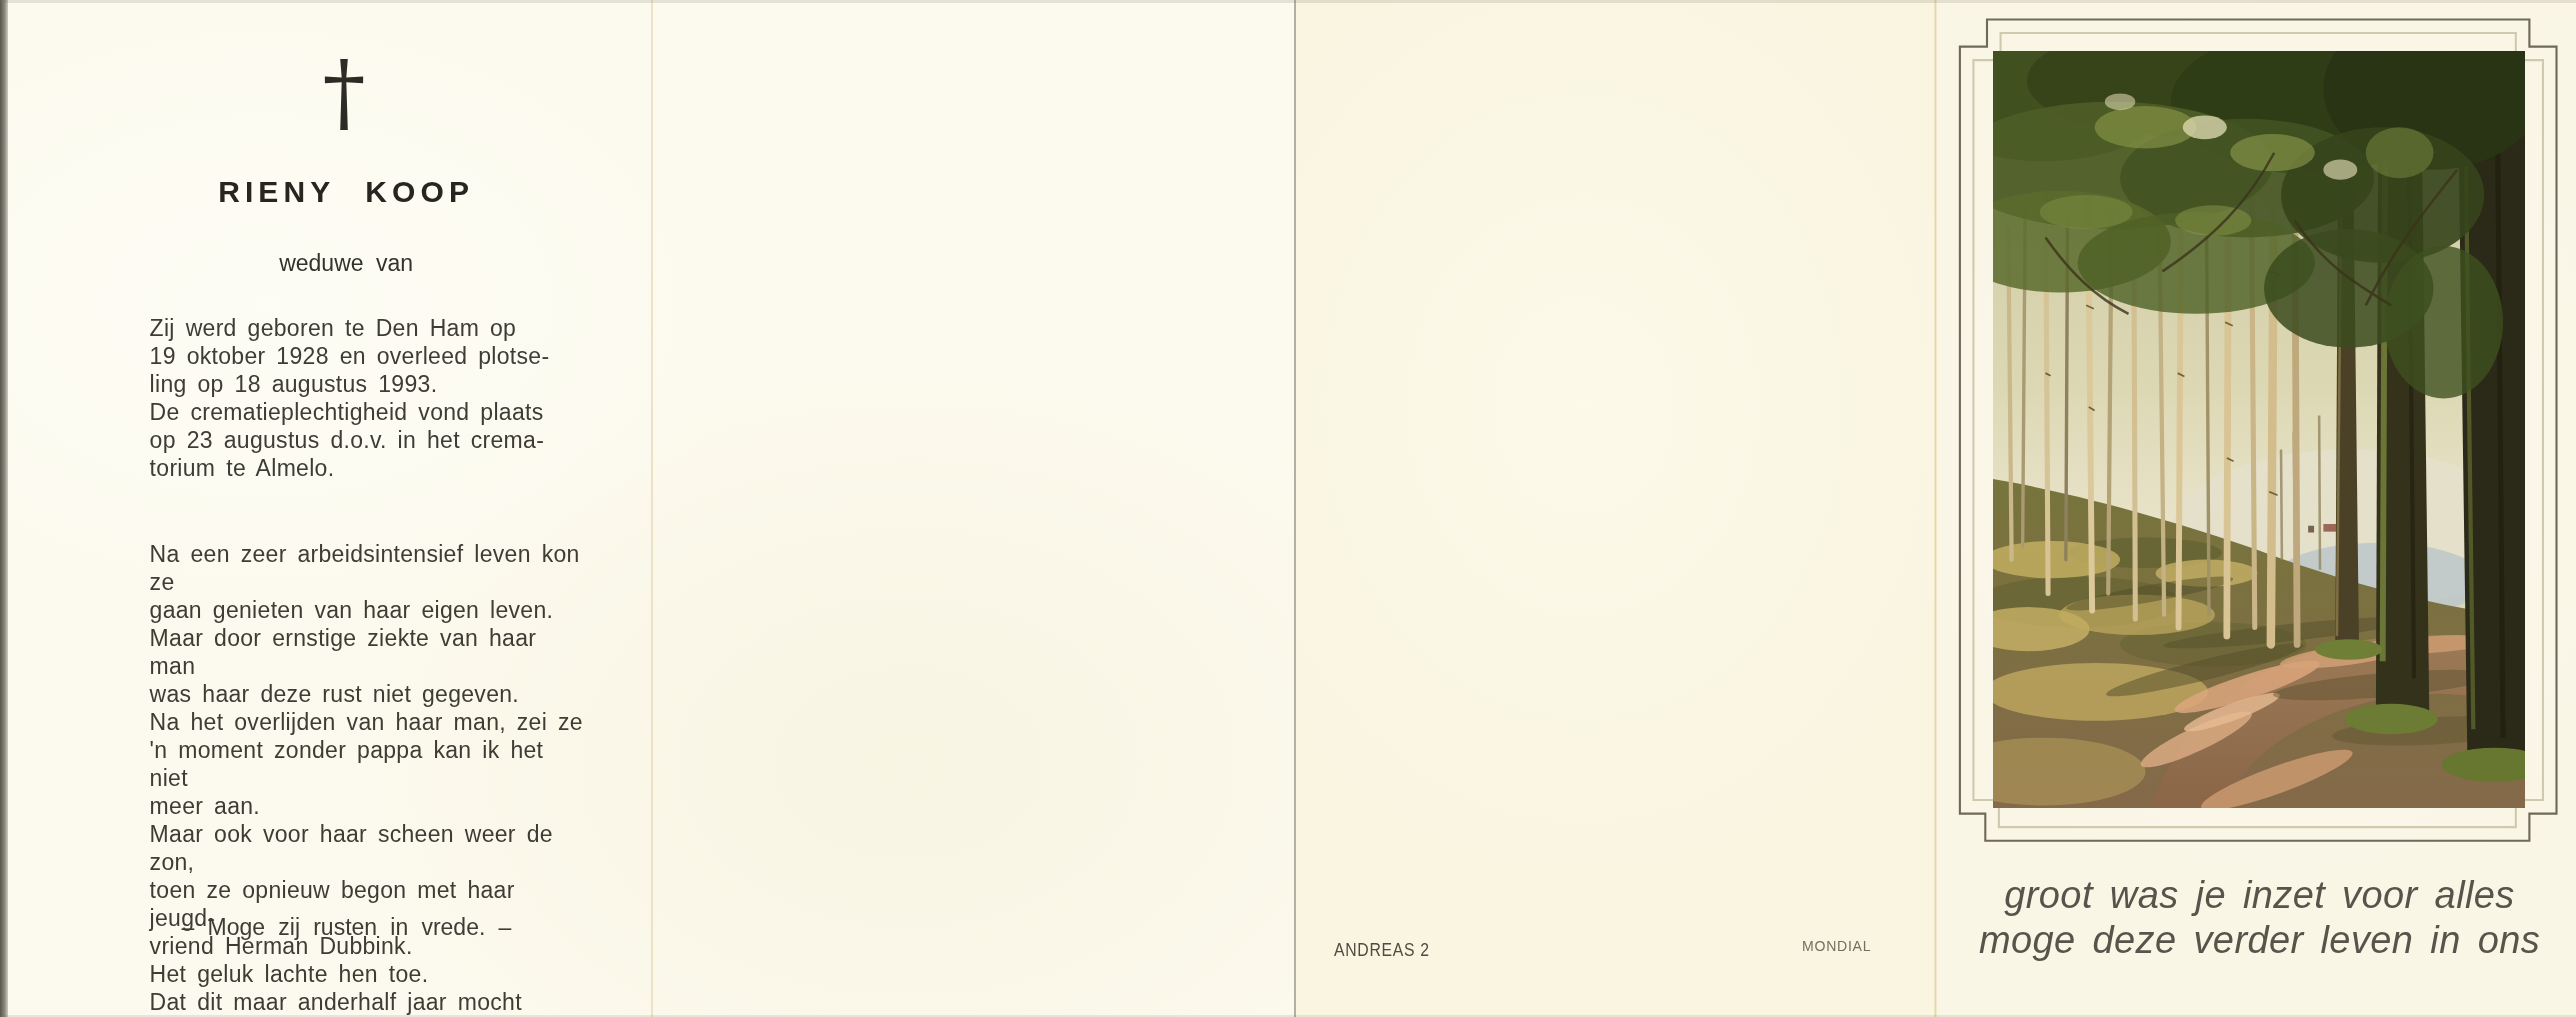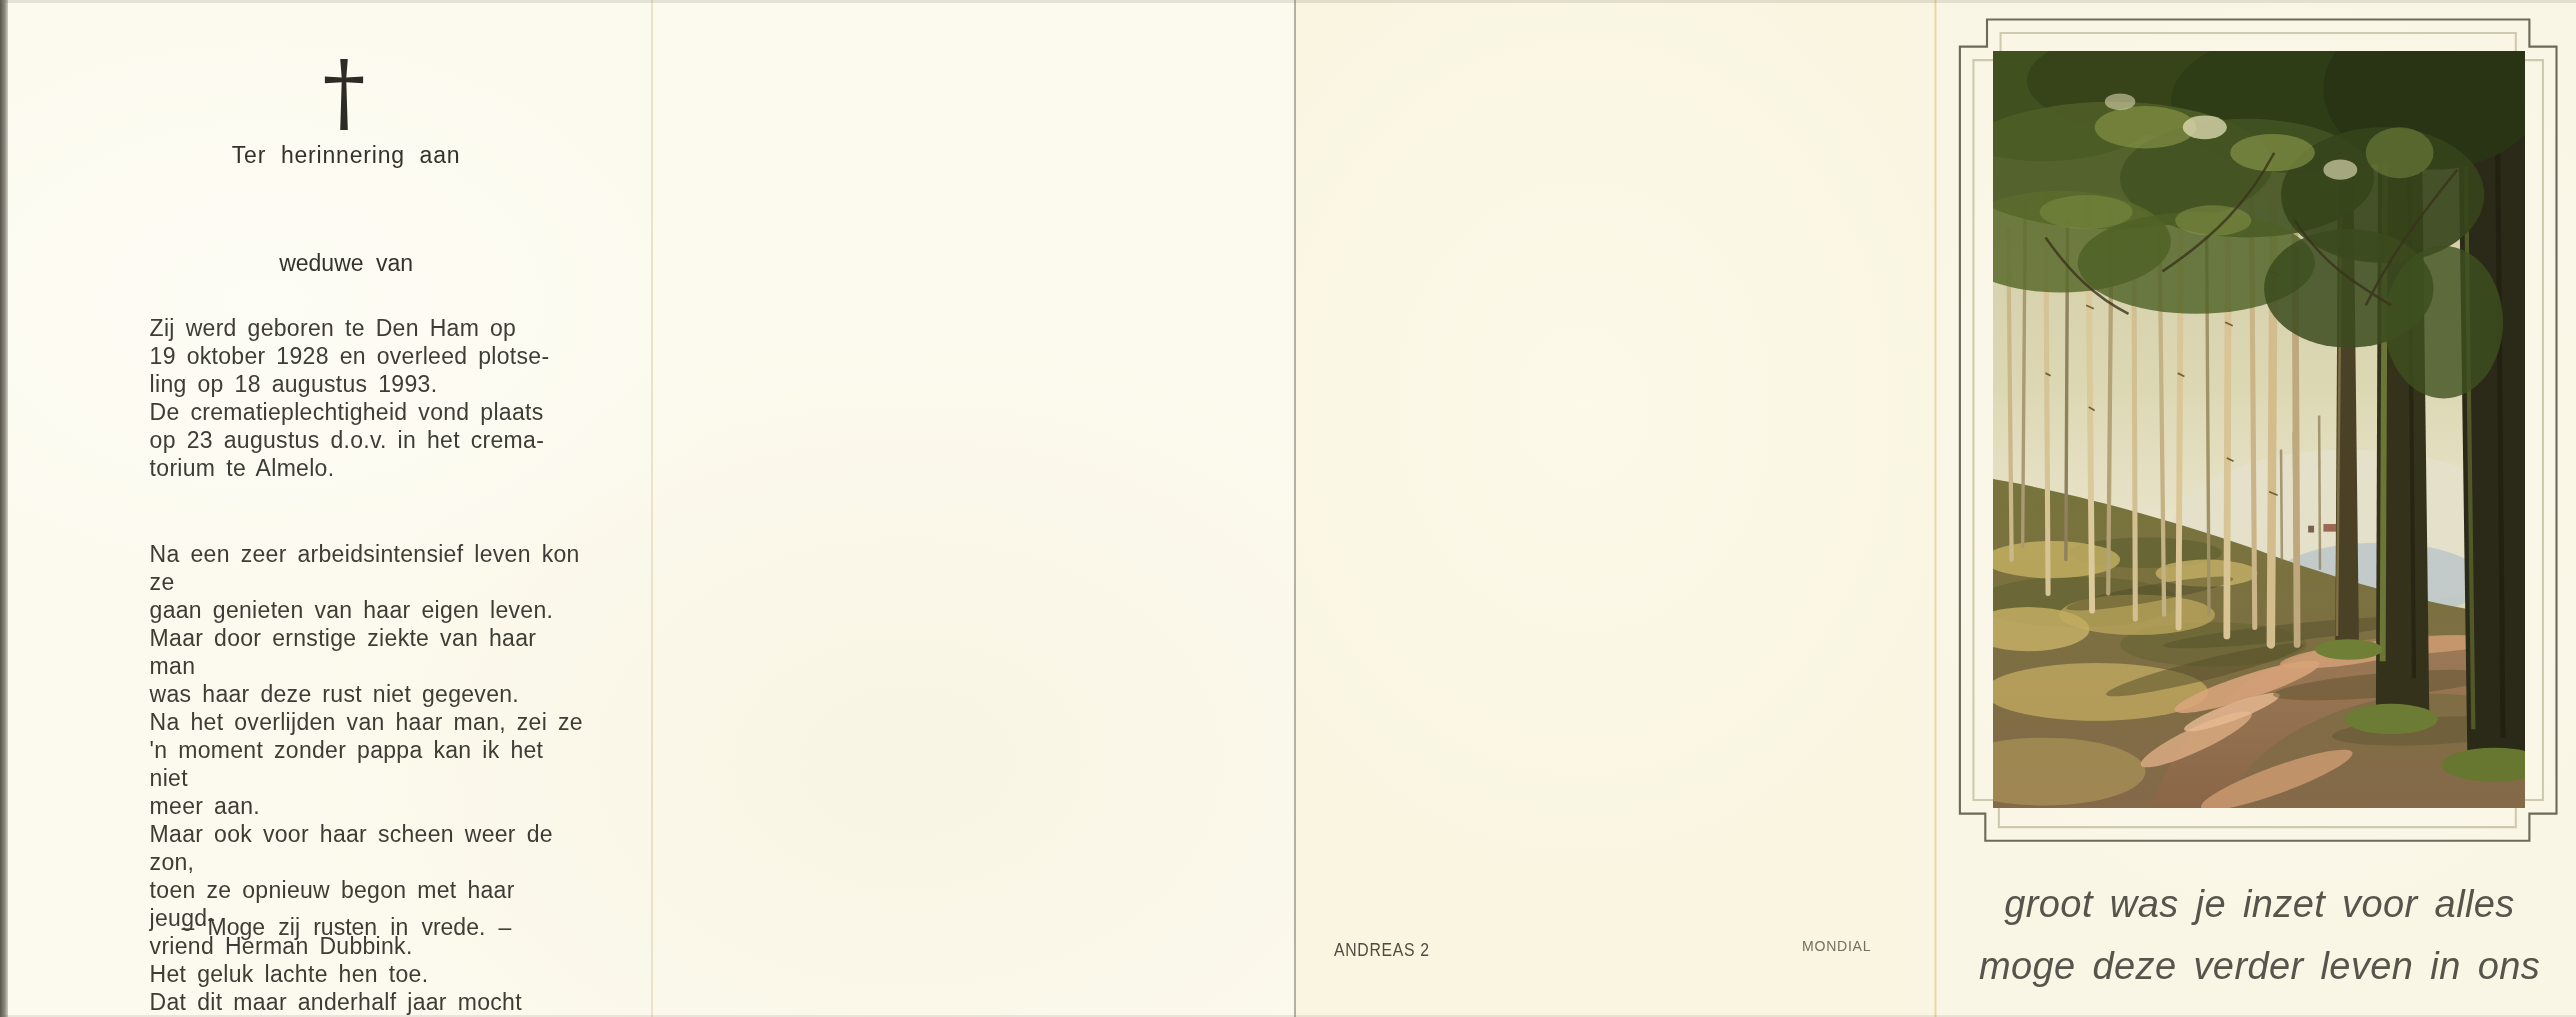--- a/index.html
+++ b/index.html
@@ -72,30 +72,30 @@
     color:#4e4b41;transform:scaleX(.85);transform-origin:left;letter-spacing:0.8px;}
   .mark-mondial{position:absolute;left:1802px;top:937px;font-size:15.3px;
     color:#73705f;transform:scaleX(.92);transform-origin:left;letter-spacing:0.8px;}
 
   
   .frame-svg{position:absolute;left:0;top:0;width:639px;height:1017px;}
   .photo{position:absolute;left:56px;top:51px;width:532px;height:757px;
     box-shadow:inset 0 0 18.6px rgba(80,70,35,.35);}
   .photo svg{display:block;width:532px;height:757px;}
   .photo-caption{position:absolute;left:24px;top:873px;width:597px;text-align:center;
-    font-size:38px;line-height:62px;font-style:italic;white-space:pre-line;
+    font-size:38px;line-height:45px;font-style:italic;white-space:pre-line;
     color:#57544b;word-spacing:6px;letter-spacing:0.4px;}
 </style>
 </head>
 <body>
 
 <div class="card">
   <div class="page-left">
     <div class="cross">†</div>
-    <div class="hdr hdr-in-memoriam">Ter herinnering aan</div>
+    <div class="hdr hdr-name">RIENY KOOP</div>
     <div class="hdr hdr-relation">weduwe van</div>
     <div class="body-text para-birth">Zij werd geboren te Den Ham op
 19 oktober 1928 en overleed plotse-
 ling op 18 augustus 1993.
 De crematieplechtigheid vond plaats
 op 23 augustus d.o.v. in het crema-
 torium te Almelo.</div>
     <div class="body-text para-life">Na een zeer arbeidsintensief leven kon ze
 gaan genieten van haar eigen leven.
 Maar door ernstige ziekte van haar man

